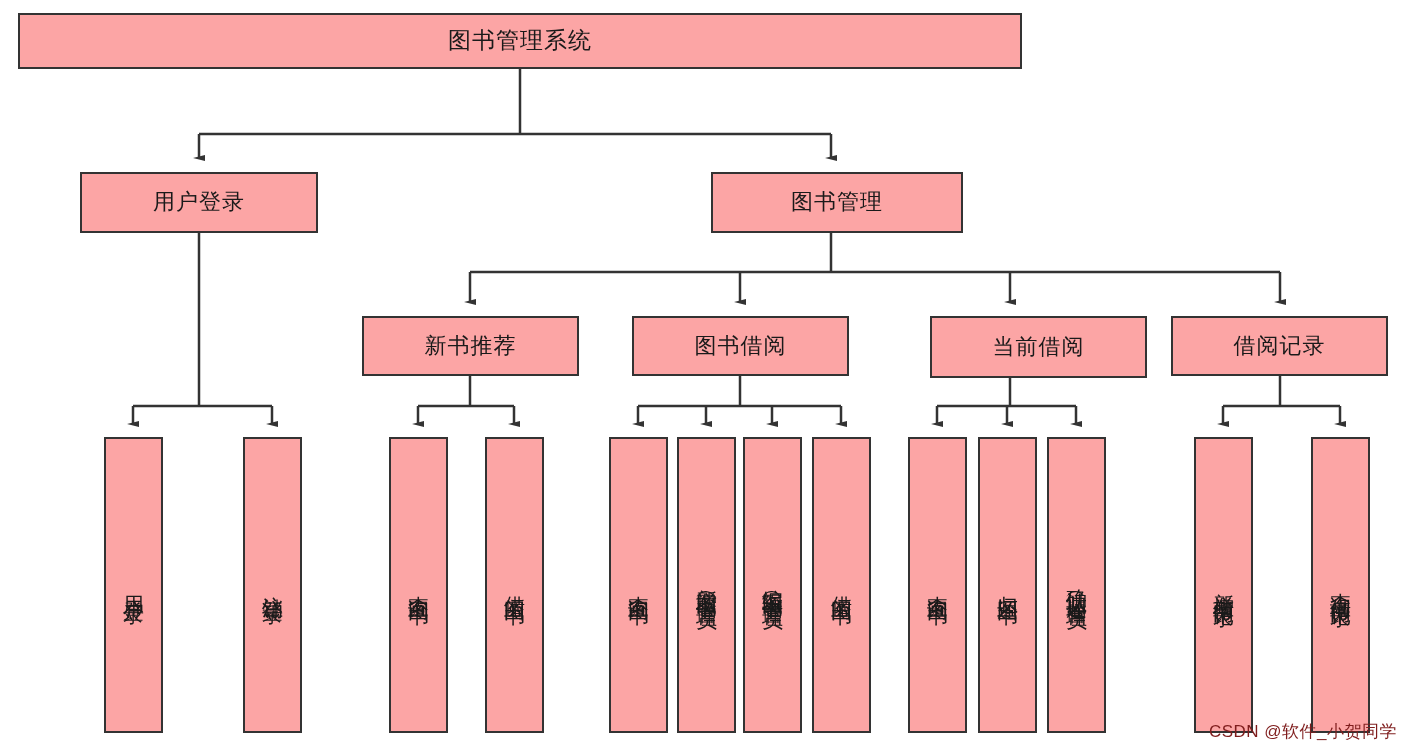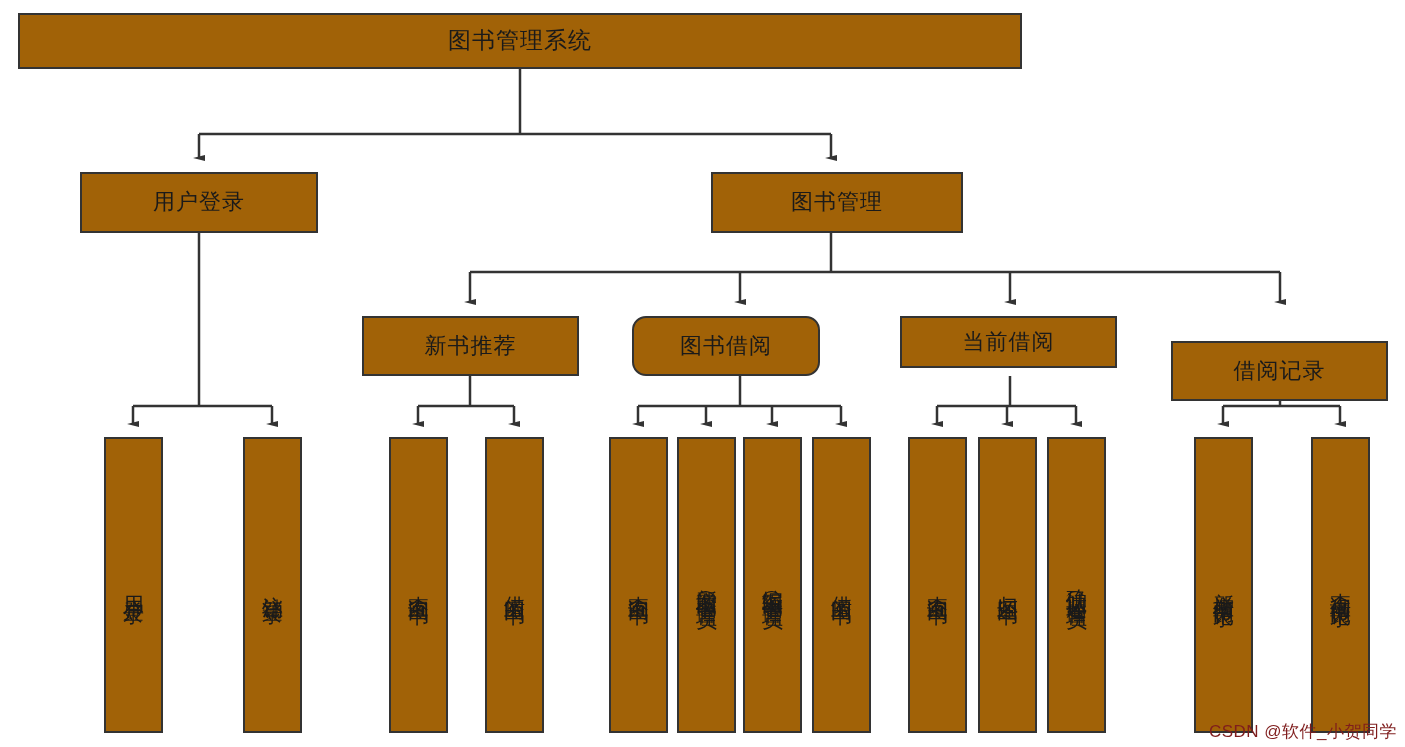--- a/index.html
+++ b/index.html
@@ -22,21 +22,21 @@
     left: 0;
     top: 0;
     width: 1405px;
     height: 747px;
     pointer-events: none;
   }
   .node {
     position: absolute;
     box-sizing: border-box;
     border: 2.5px solid #333333;
-    background: #a16207;
+    background: #fca5a5;
     display: flex;
     align-items: center;
     justify-content: center;
     color: #1a1a1a;
   }
   .node.horiz {
     font-size: 22px;
     letter-spacing: 1px;
     line-height: 1.2;
   }
@@ -135,27 +135,27 @@
   <div class="node horiz" style="left:80px; top:172px; width:238px; height:61px;">
     <span class="label">用户登录</span>
   </div>
   <div class="node horiz" style="left:711px; top:172px; width:252px; height:61px;">
     <span class="label">图书管理</span>
   </div>
 
   <div class="node horiz" style="left:362px; top:316px; width:217px; height:60px;">
     <span class="label">新书推荐</span>
   </div>
-  <div class="node horiz" style="left:632px; top:316px; width:188px; height:60px;border-radius:14px;">
+  <div class="node horiz" style="left:632px; top:316px; width:217px; height:60px;">
     <span class="label">图书借阅</span>
   </div>
-  <div class="node horiz" style="left:900px; top:316px; width:217px; height:52px;">
+  <div class="node horiz" style="left:930px; top:316px; width:217px; height:62px;">
     <span class="label">当前借阅</span>
   </div>
-  <div class="node horiz" style="left:1171px; top:316px; width:217px; height:60px;margin-top:25px;">
+  <div class="node horiz" style="left:1171px; top:316px; width:217px; height:60px;">
     <span class="label">借阅记录</span>
   </div>
 
   <div class="node vert" style="left:104px; top:437px; width:59px; height:296px;">
     <span class="label">用户登录</span>
   </div>
   <div class="node vert" style="left:243px; top:437px; width:59px; height:296px;">
     <span class="label">注销登录</span>
   </div>
 

